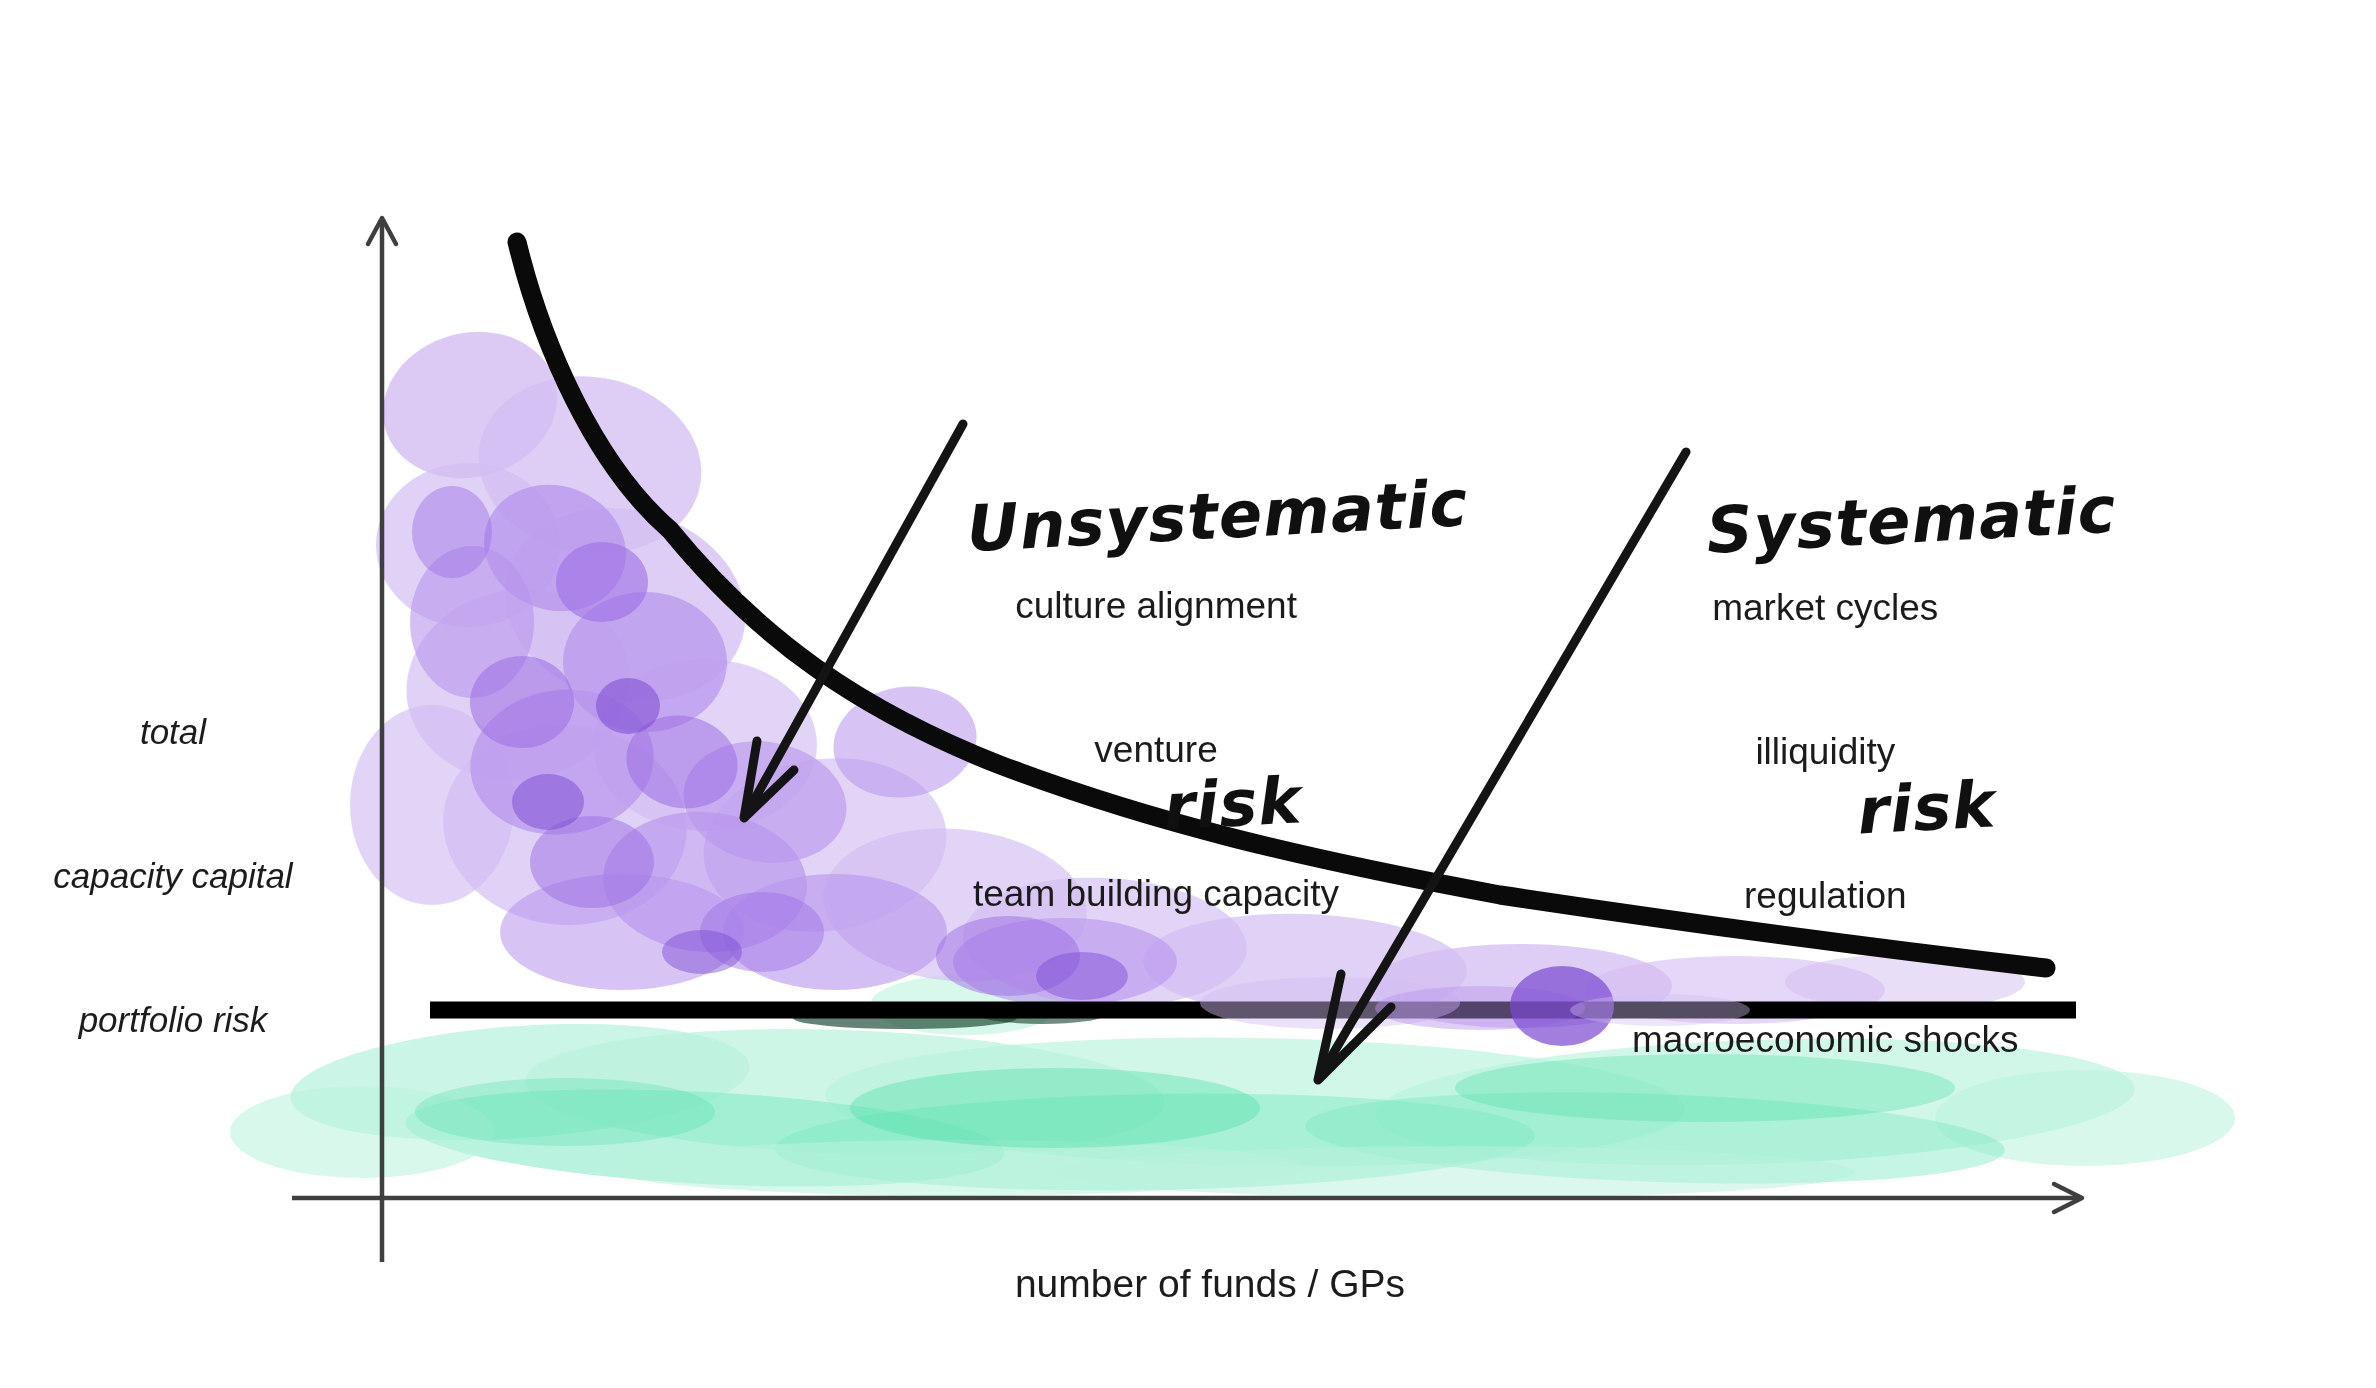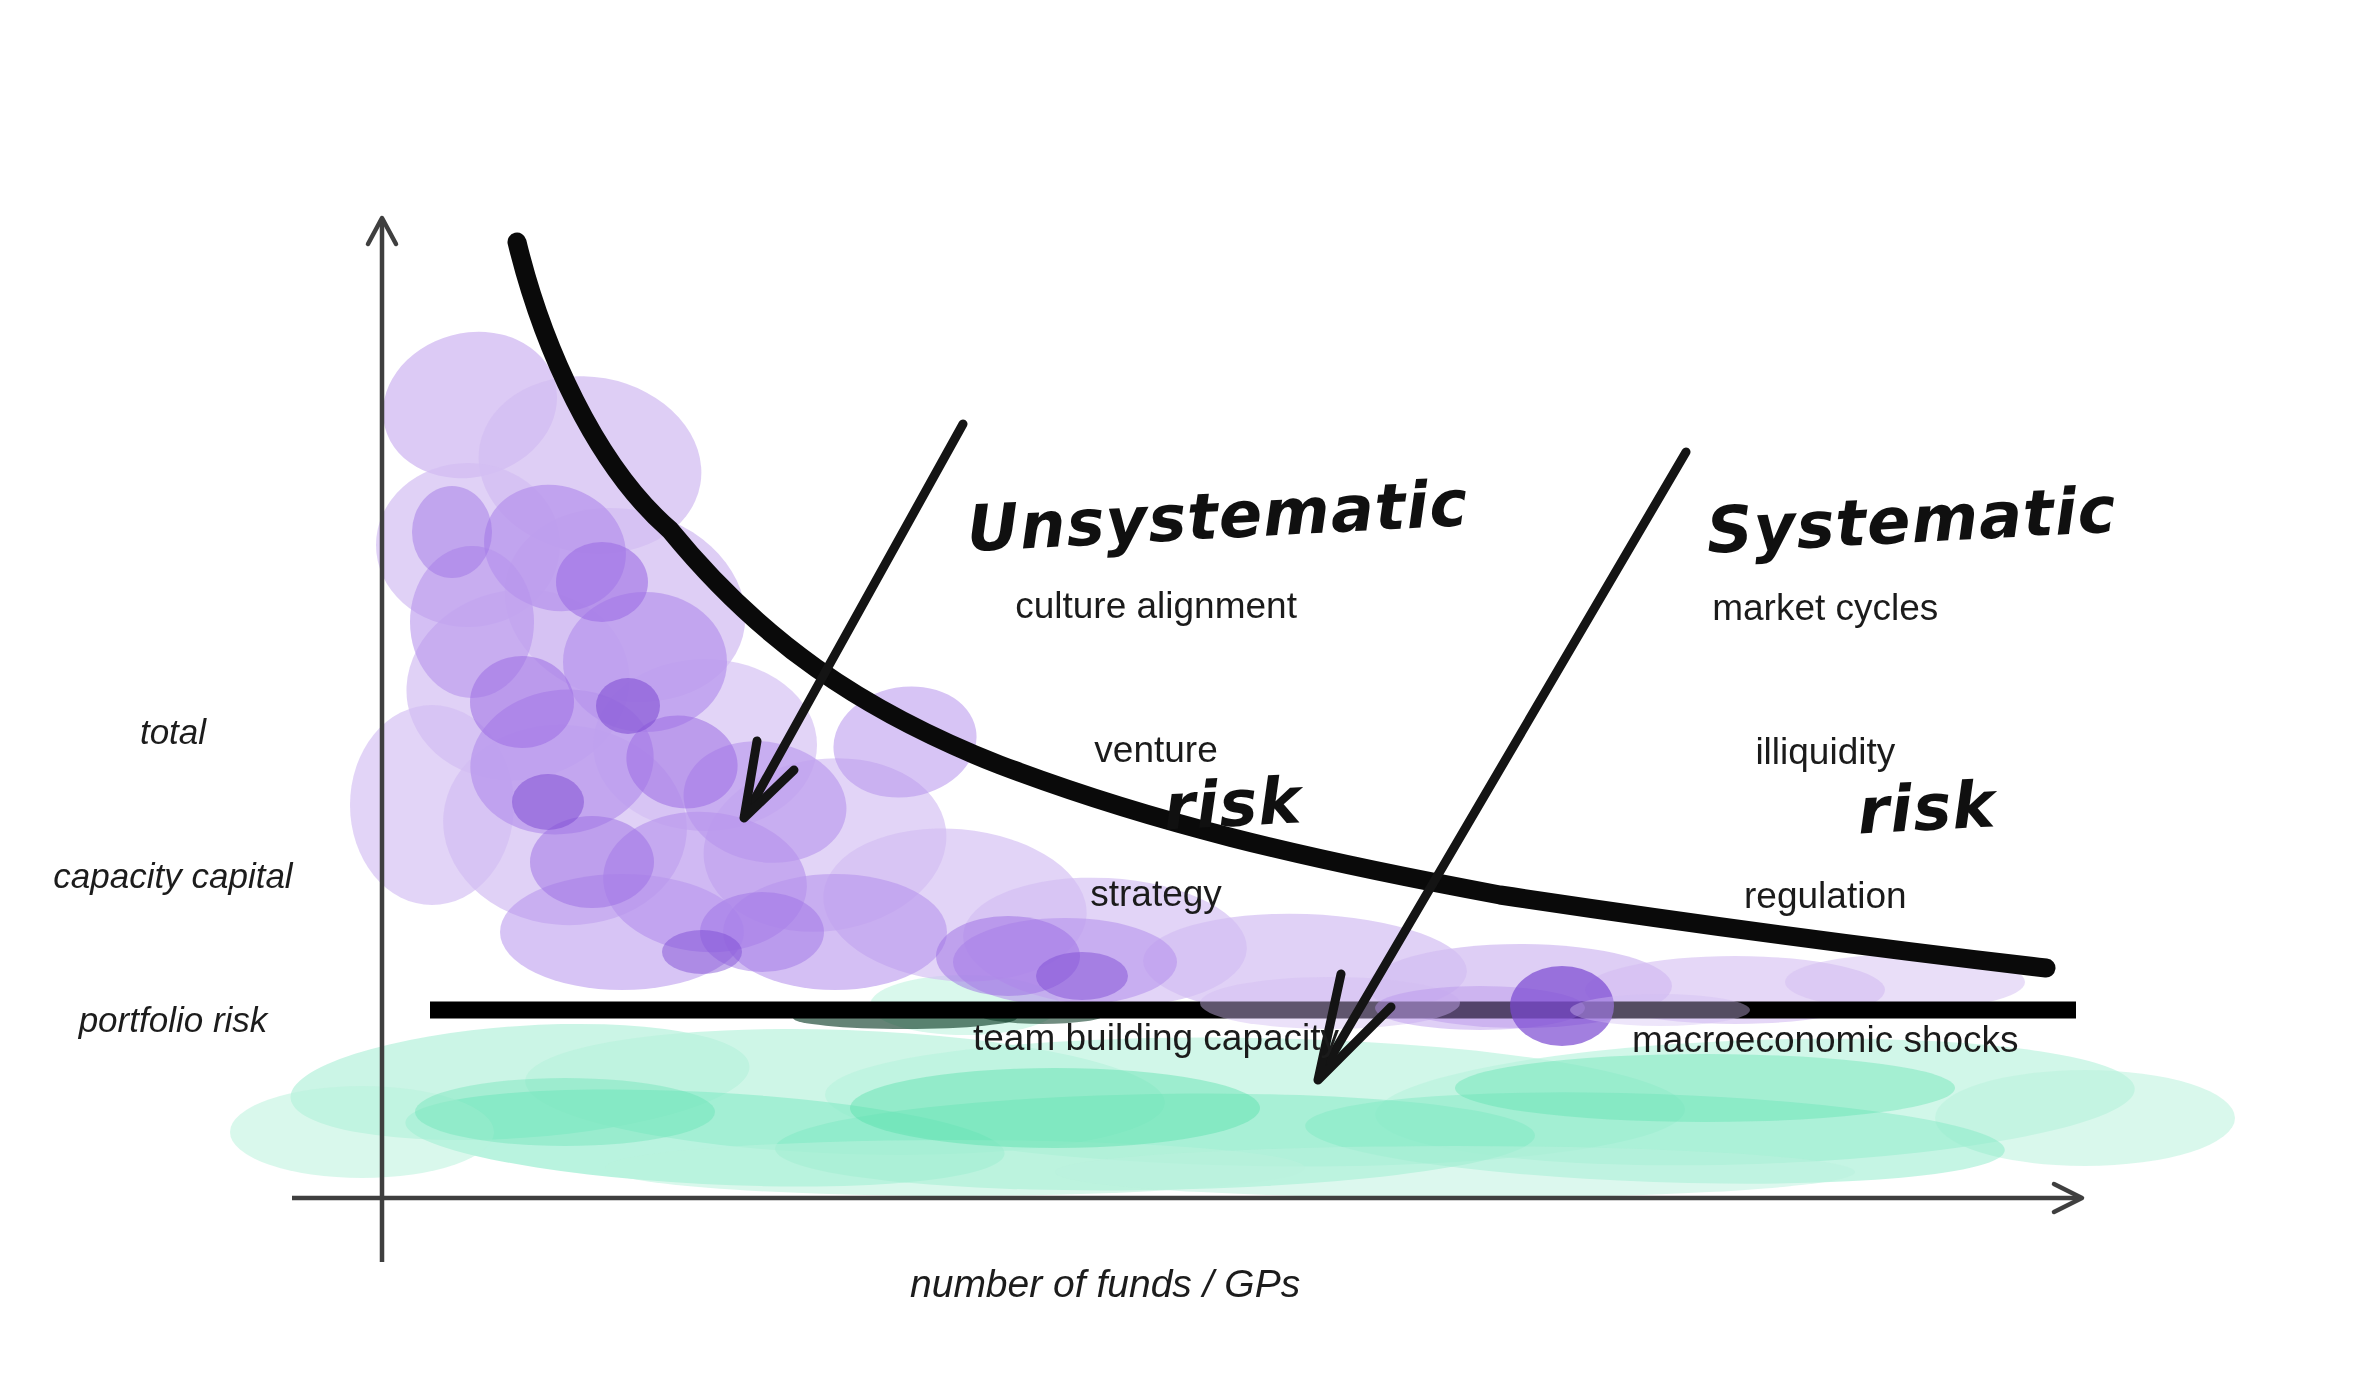--- a/index.html
+++ b/index.html
@@ -22,21 +22,21 @@
     position:relative;width:2376px;height:1388px;background:#ffffff;overflow:hidden;
     font-family:"Liberation Sans", sans-serif;color:var(--ink);
   }
   .stage svg{position:absolute;left:0;top:0;}
   .p1{fill:var(--purple-light);} .p2{fill:var(--purple-mid);}
   .p3{fill:var(--purple-dark);} .p4{fill:var(--purple-deep);}
   .g1{fill:var(--green-light);} .g2{fill:var(--green-mid);}
   .g3{fill:var(--green-dark);} .g4{fill:var(--green-deep);}
   .txt{position:absolute;white-space:pre-wrap;}
   .ylabel{left:28px;top:612px;width:290px;text-align:center;font-size:35px;line-height:48px;color:#1c1c1c;font-style:italic;}
-  .xlabel{left:910px;top:1262px;width:600px;font-size:39px;color:#1c1c1c;font-style:italic;}
+  .xlabel{left:910px;top:1262px;width:600px;text-align:center;font-size:39px;color:#1c1c1c;}
   .hand-title{
     font-family:"DejaVu Sans", sans-serif;font-style:italic;font-weight:800;
     font-size:64px;line-height:96px;text-align:center;color:#101010;
     letter-spacing:1px;transform:rotate(-3deg);
   }
   .t-unsys{left:952px;top:276px;width:546px;}
   .t-sys{left:1654px;top:280px;width:530px;}
   .risk-list{font-size:37px;line-height:48px;color:#1b1b1b;list-style:none;margin:0;padding:0;}
   .l-unsys{left:973px;top:486px;text-align:center;}
   .l-sys{left:1632px;top:488px;text-align:center;}
@@ -157,21 +157,20 @@
   </div>
 
   <div class="txt hand-title t-sys">
     <div>Systematic</div>
     <div>risk</div>
   </div>
 
   <ul class="txt risk-list l-unsys">
     <li>culture alignment</li>
     <li>venture</li>
-    <li>strategy</li>
     <li>team building capacity</li>
   </ul>
 
   <ul class="txt risk-list l-sys">
     <li>market cycles</li>
     <li>illiquidity</li>
     <li>regulation</li>
     <li>macroeconomic shocks</li>
   </ul>
 

